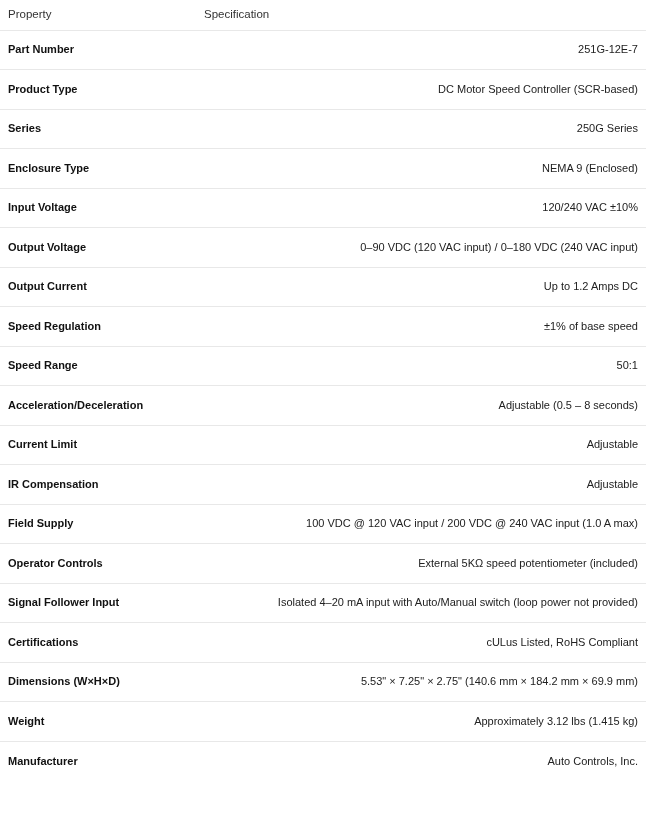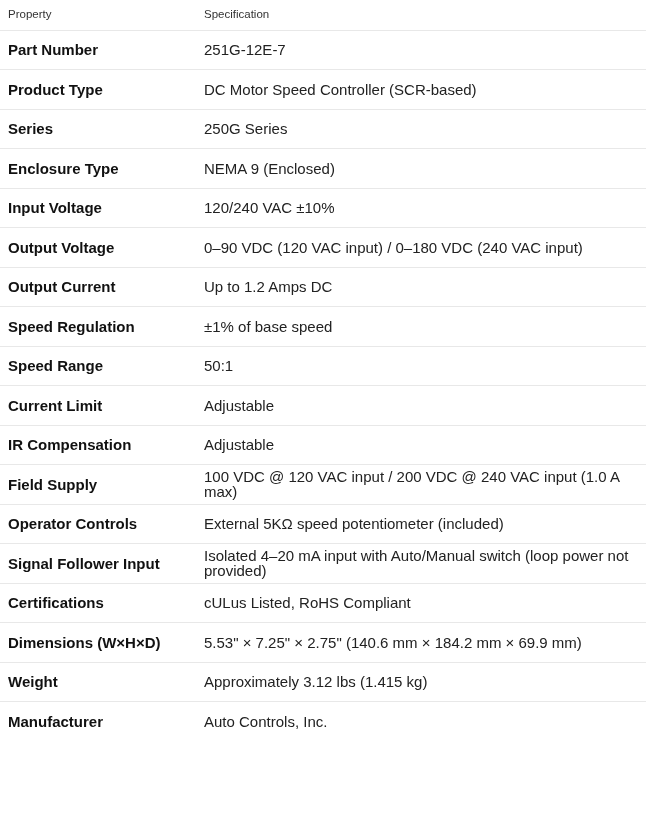--- a/index.html
+++ b/index.html
@@ -20,39 +20,40 @@
     border-collapse: collapse;
     table-layout: fixed;
   }
   .spec-table col.col-prop { width: 196px; }
   .spec-table col.col-spec { width: 450px; }
   .spec-table th, .spec-table td {
     text-align: left;
     vertical-align: middle;
     padding: 0 8px 0 8px;
     height: 39.5px;
-    font-size: 15px;
+    font-size: 11px;
     line-height: 15px;
     border-bottom: 1px solid #e8e8e8;
   }
   .spec-table thead th {
     font-weight: normal;
     color: #333333;
     font-size: 11.5px;
     height: 30px;
     padding-top: 0;
     border-bottom: 1px solid #e8e8e8;
   }
   .spec-table tbody td.prop {
     font-weight: bold;
     color: #111111;
   }
   .spec-table tbody td.spec {
     font-weight: normal;
     color: #222222;
+    text-align: right;
   }
   .spec-table tbody tr:last-child td {
     border-bottom: none;
   }
 </style>
 </head>
 <body>
 
 <table class="spec-table">
   <colgroup>
@@ -96,20 +97,24 @@
       </tr>
       <tr>
         <td class="prop">Speed Regulation</td>
         <td class="spec">±1% of base speed</td>
       </tr>
       <tr>
         <td class="prop">Speed Range</td>
         <td class="spec">50:1</td>
       </tr>
       <tr>
+        <td class="prop">Acceleration/Deceleration</td>
+        <td class="spec">Adjustable (0.5 – 8 seconds)</td>
+      </tr>
+      <tr>
         <td class="prop">Current Limit</td>
         <td class="spec">Adjustable</td>
       </tr>
       <tr>
         <td class="prop">IR Compensation</td>
         <td class="spec">Adjustable</td>
       </tr>
       <tr>
         <td class="prop">Field Supply</td>
         <td class="spec">100 VDC @ 120 VAC input / 200 VDC @ 240 VAC input (1.0 A max)</td>

